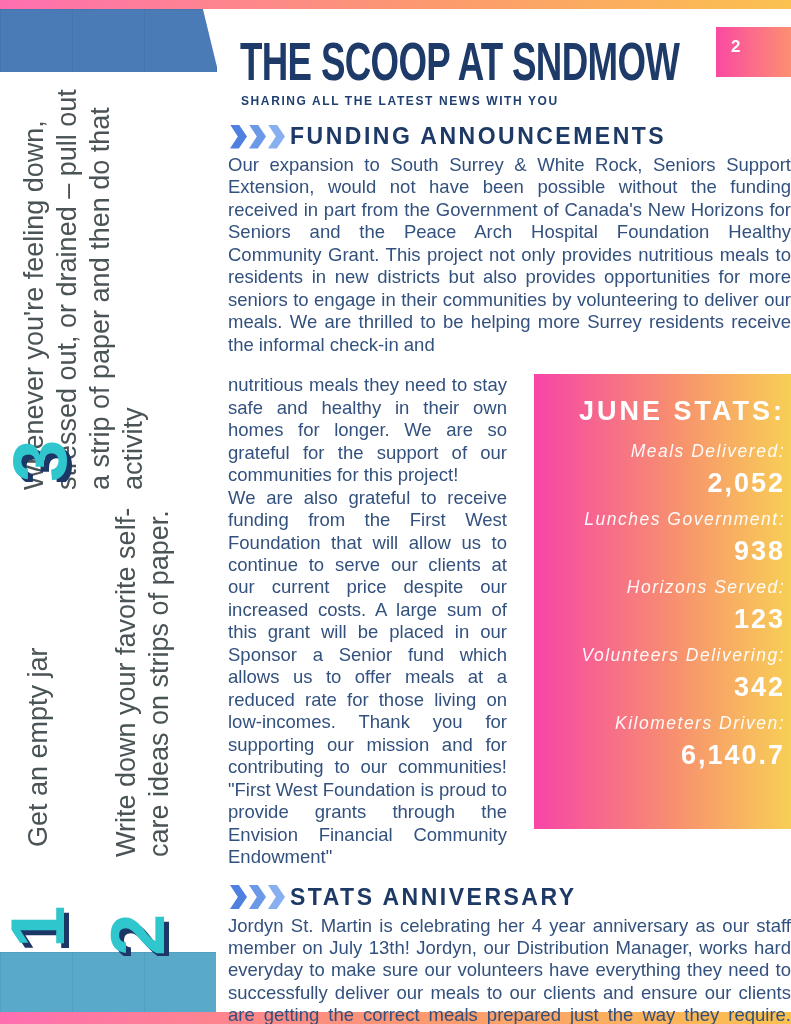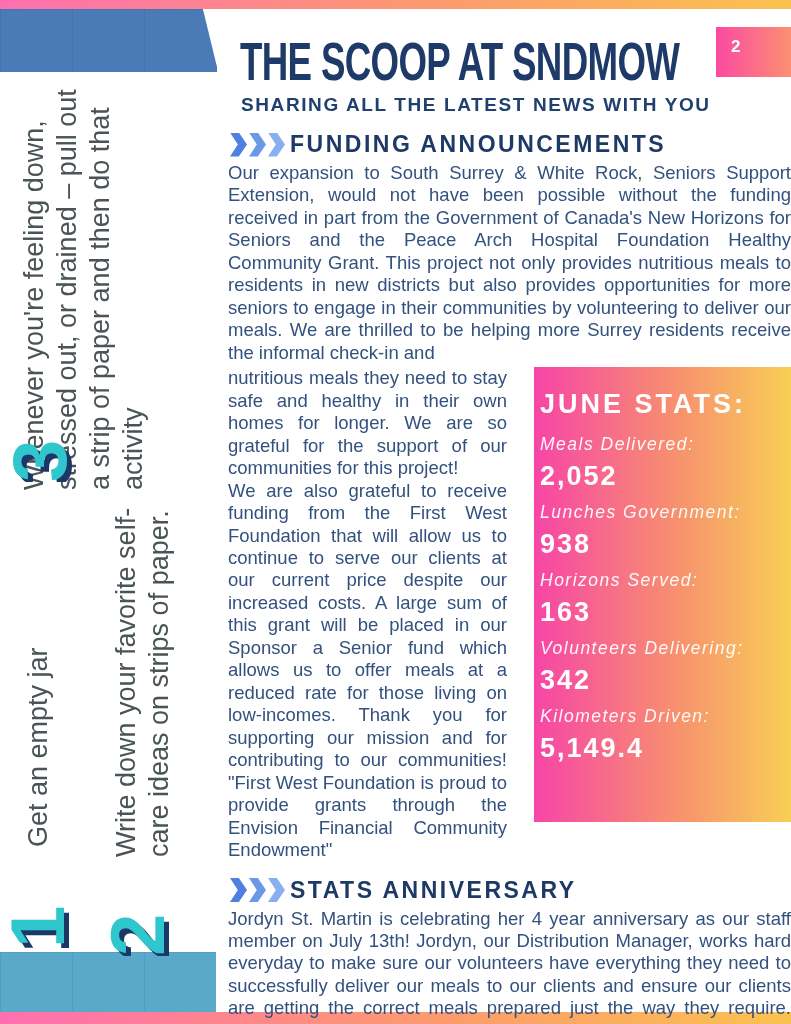--- a/index.html
+++ b/index.html
@@ -38,21 +38,21 @@
   .step2-text { left:110px; top:500px; height:357px; }
   .step2-num  { left:100px; top:858px; height:98px;  }
   
   .main { position:absolute; left:228px; top:8px; width:563px; }
   .title {
     margin:26px 0 0 12px; color:#1e3a69; font-size:54px; font-weight:800;
     line-height:1.0; letter-spacing:-1px; white-space:nowrap;
     transform:scaleX(0.68); transform-origin:0 0;
   }
   .subtitle {
-    margin:6px 0 0 13px; color:#20406f; font-size:19px; font-weight:700;
+    margin:6px 0 0 13px; color:#20406f; font-size:12px; font-weight:700;
     letter-spacing:1.6px; white-space:nowrap;
   }
   .page-badge {
     position:absolute; left:716px; top:27px; width:75px; height:50px;
     background:linear-gradient(90deg,#fb4aa1 0%,#fc8f72 100%);
     color:#ffffff; font-size:17px; font-weight:700;
     padding:0; box-sizing:border-box;
   }
   .page-badge span { position:absolute; left:15px; top:10px; }
   .sec-head { display:flex; align-items:center; gap:5px; margin:15px 0 4px 2px; }
@@ -62,28 +62,28 @@
   .chevrons { display:inline-flex; gap:2px; }
   .chevrons i { width:17px; height:24px; display:inline-block;
     clip-path:polygon(0 0, 52% 0, 100% 50%, 52% 100%, 0 100%, 46% 50%); }
   .chevrons i:nth-child(1){ background:#4f7fdf; }
   .chevrons i:nth-child(2){ background:#6b99e8; }
   .chevrons i:nth-child(3){ background:#88aff0; }
   .body-text {
     margin:2px 0 0 0; color:#33517e; font-size:18.5px; line-height:1.215;
     text-align:justify;
   }
-  .two-col { display:flex; gap:27px; margin-top:3px; }
+  .two-col { display:flex; gap:27px; margin-top:18px; }
   .col-left { width:296px; }
   .col-left p { margin:0; }
   
   .stats {
     width:257px; height:455px; box-sizing:border-box; flex:0 0 257px;
     background:linear-gradient(90deg,#f745a7 0%,#f7906f 55%,#f8cf55 100%);
-    color:#ffffff; text-align:left; padding:14px 6px 16px 6px;
+    color:#ffffff; text-align:right; padding:14px 6px 16px 6px;
   }
   .stats-title { font-size:27px; font-weight:800; letter-spacing:3px; margin:8px 0 14px 0; }
   .stat-label { font-size:17.5px; font-weight:400; letter-spacing:1.5px;
     color:rgba(255,255,255,.95); margin:10px 0 6px 0; white-space:nowrap;font-style:italic; }
   .stat-value { font-size:27px; font-weight:800; letter-spacing:2px; }
   .staff-para { margin-top:2px; }
 </style>
 </head>
 <body>
 
@@ -133,31 +133,31 @@
     <div class="stat-value">2,052</div>
   </div>
 
   <div class="stat-item">
     <div class="stat-label">Lunches Government:</div>
     <div class="stat-value">938</div>
   </div>
 
   <div class="stat-item">
     <div class="stat-label">Horizons Served:</div>
-    <div class="stat-value">163</div>
+    <div class="stat-value">123</div>
   </div>
 
   <div class="stat-item">
     <div class="stat-label">Volunteers Delivering:</div>
     <div class="stat-value">342</div>
   </div>
 
   <div class="stat-item">
     <div class="stat-label">Kilometers Driven:</div>
-    <div class="stat-value">5,149.4</div>
+    <div class="stat-value">6,140.7</div>
   </div>
 </div>
       </aside>
     </div>
 
     <div class="sec-head">
       <span class="chevrons">
           <i></i>
           <i></i>
           <i></i>

